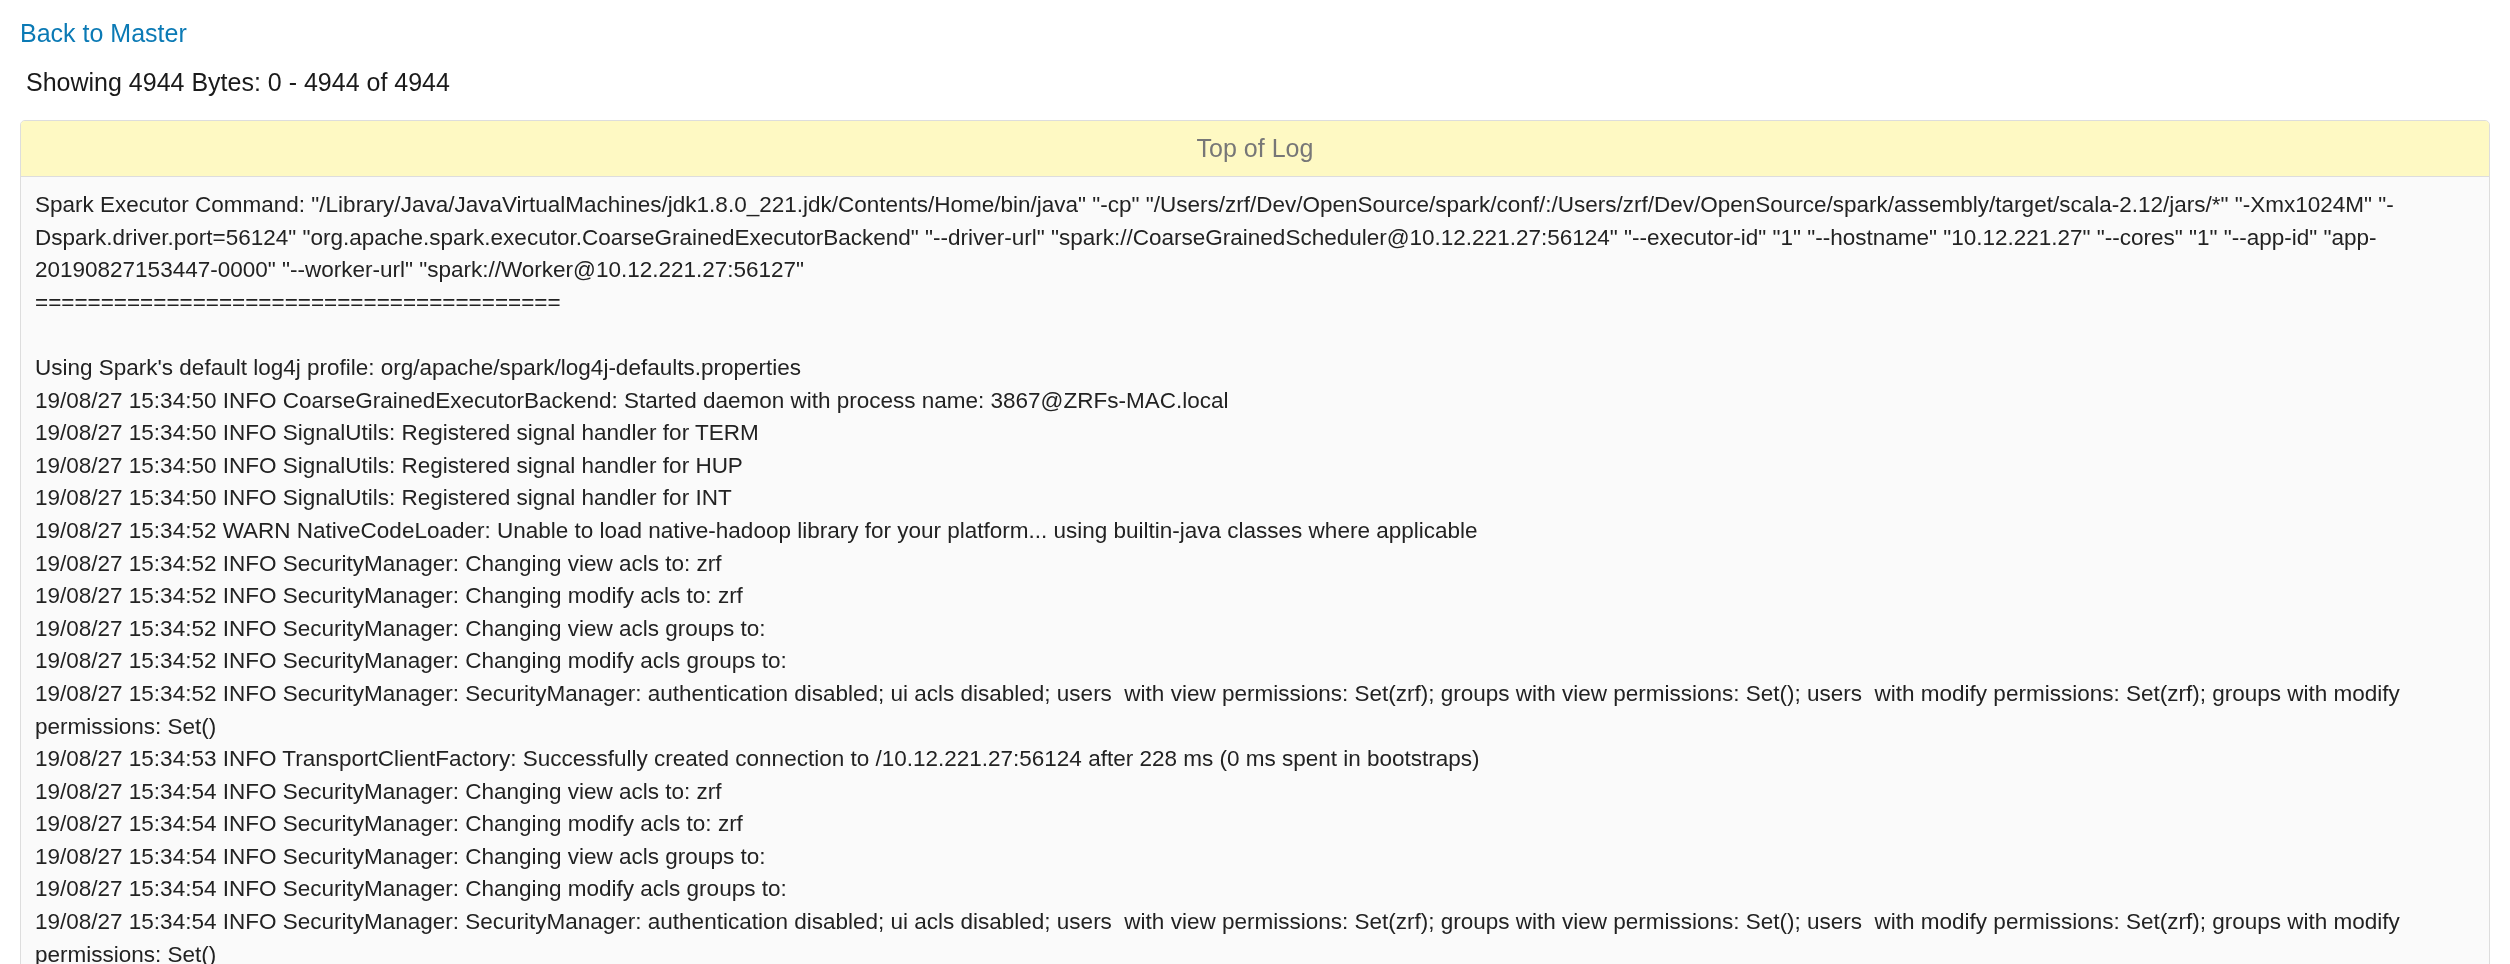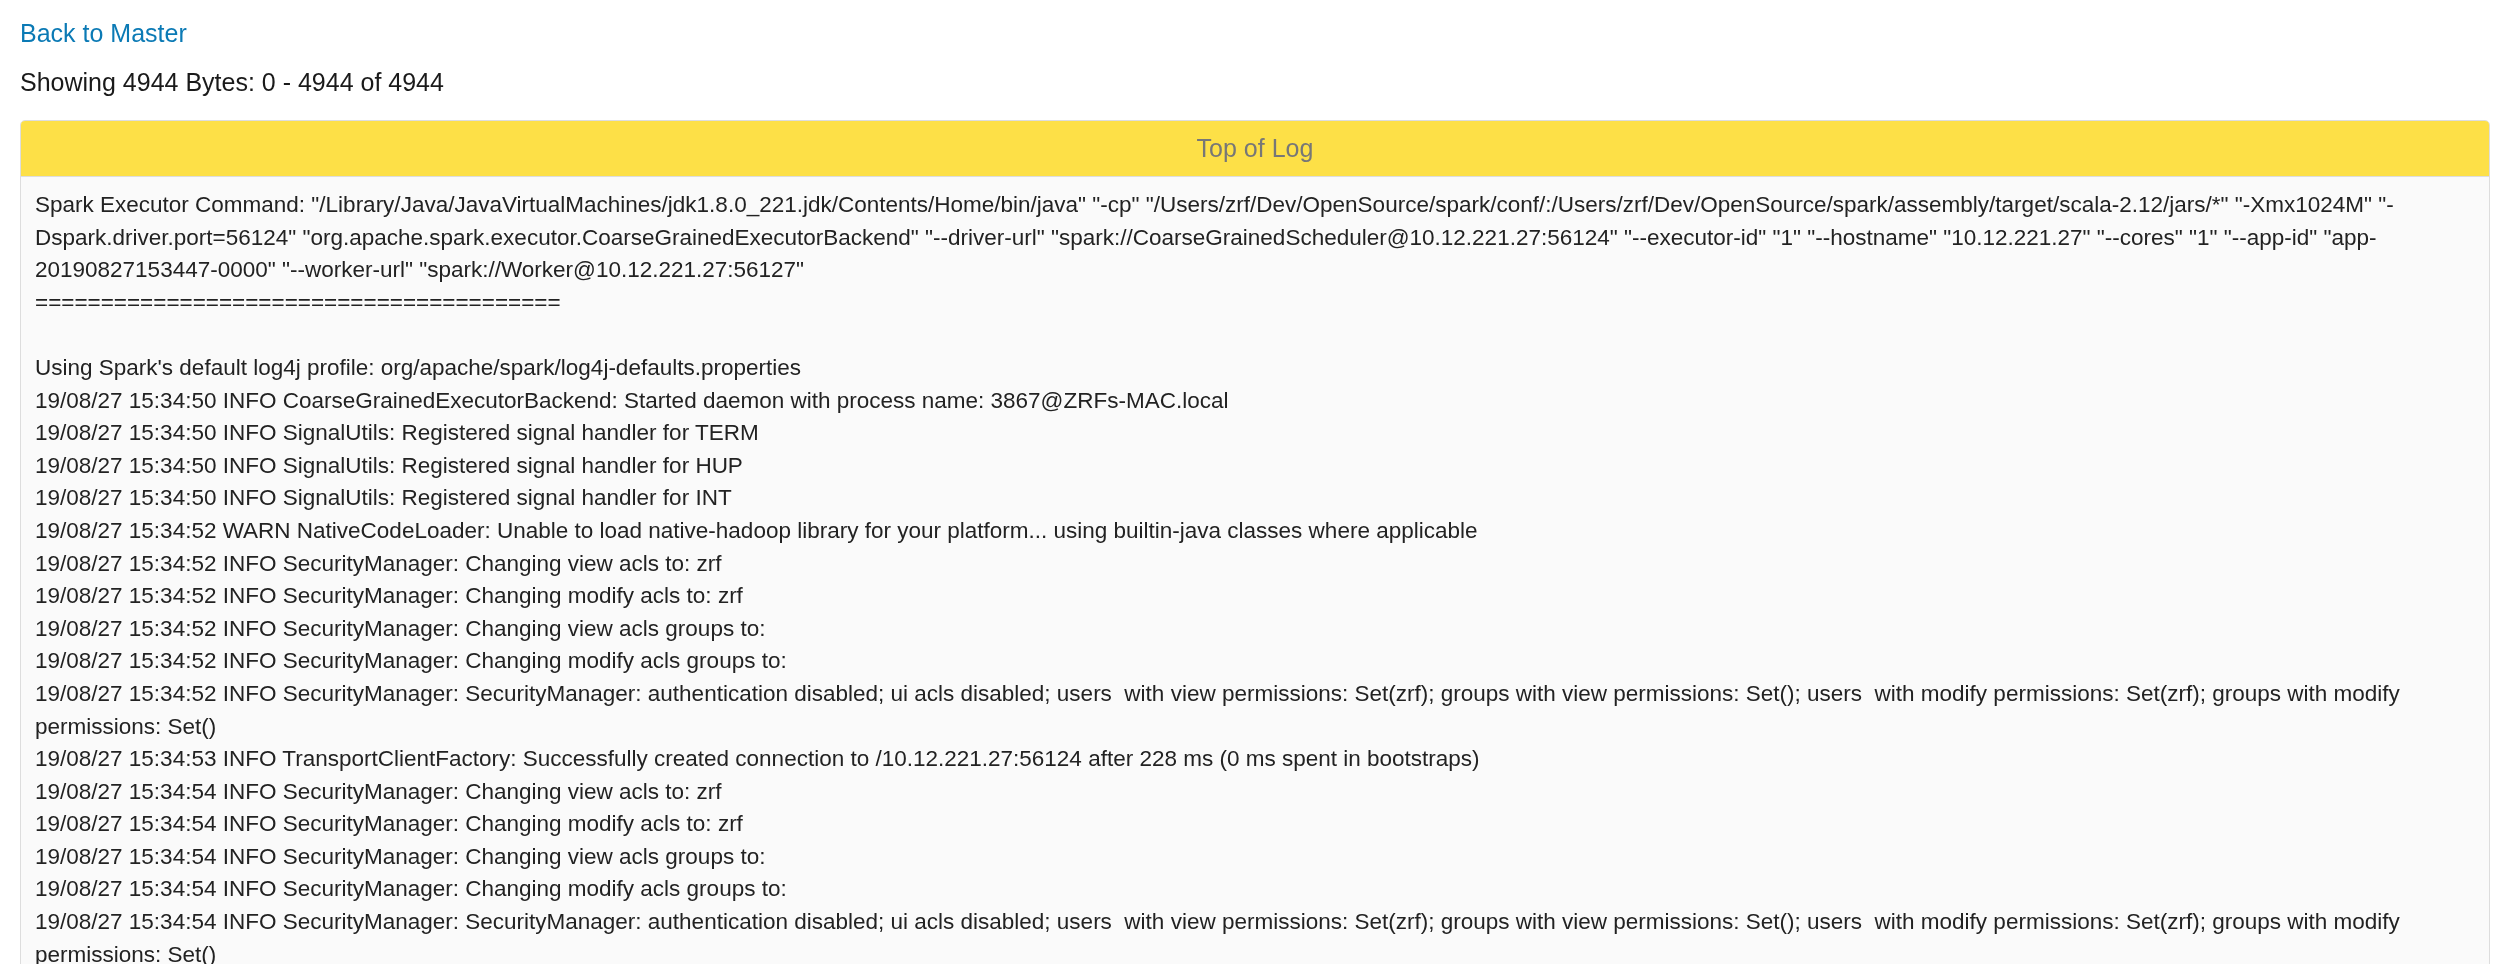--- a/index.html
+++ b/index.html
@@ -26,30 +26,31 @@
     text-decoration: none;
     cursor: pointer;
     font-weight: 400;
     text-align: center;
   }
   .showing-line {
     margin-top: 19px;
     font-size: 25px;
     line-height: 30px;
     color: #1a1a1a;
+    margin-left: 6px;
   }
   .log-panel {
     margin-top: 23px;
     border: 1px solid #dddddd;
     border-radius: 5px;
     background: #fafafa;
     overflow: hidden;
   }
   .log-header {
-    background: #fde047;
+    background: #fef9c3;
     border-bottom: 1px solid #dddddd;
     text-align: center;
     color: #777777;
     font-size: 25px;
     line-height: 30px;
     padding: 12px 0 13px 0;
   }
   .log-body {
     background: #fafafa;
     padding: 12px 14px 12px 14px;

